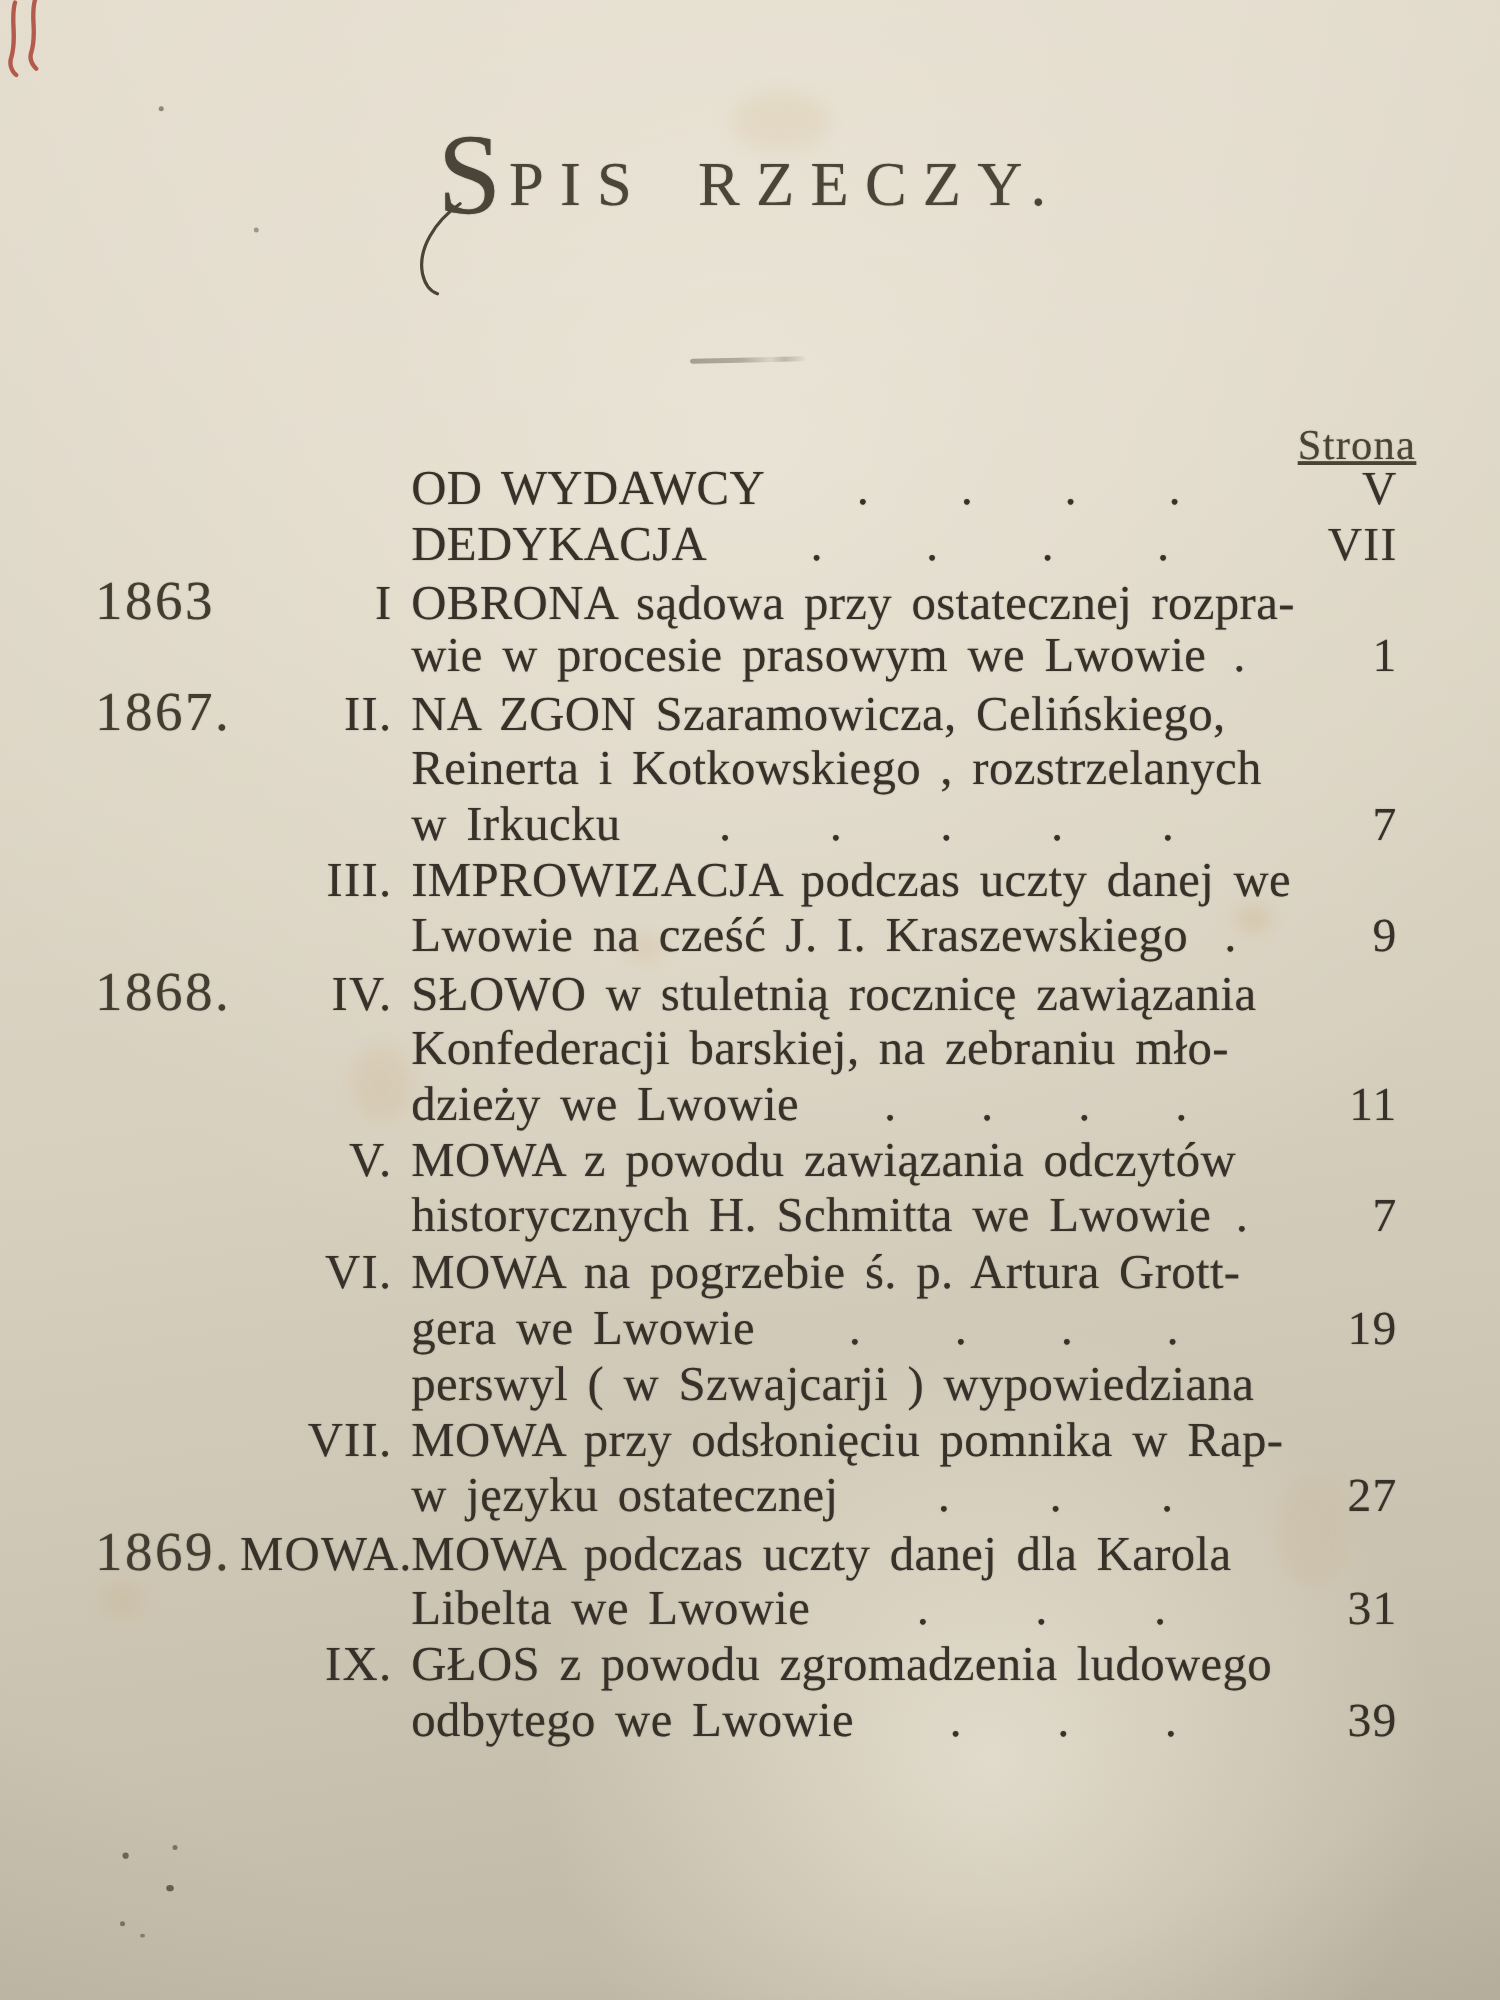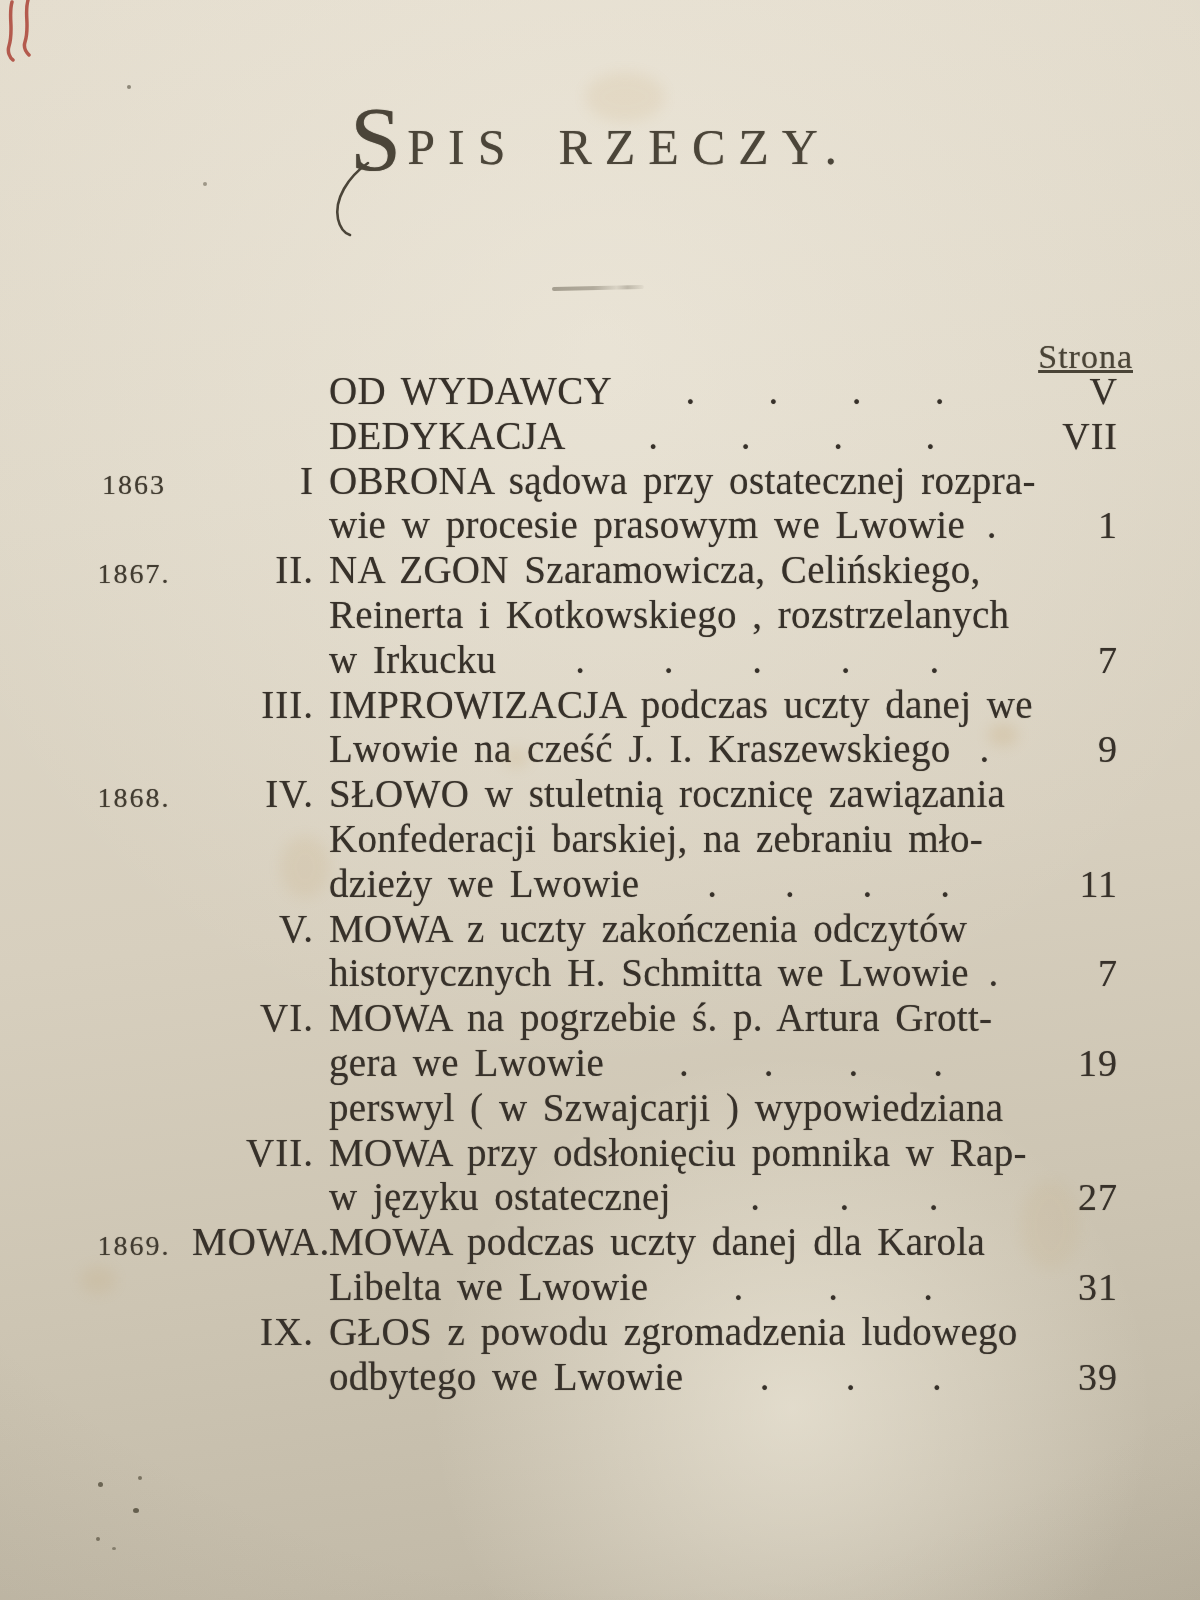--- a/index.html
+++ b/index.html
@@ -41,21 +41,21 @@
   }
   
   .toc { position:absolute; top:369px; left:0; right:12px; }
   .row {
     display:flex; align-items:baseline;
     height:44.8px; line-height:44.8px;
     padding:0 70px 0 76px;
     font-size:39px; white-space:nowrap;
     text-shadow:0 0 1px rgba(48,42,32,0.55);
   }
-  .year  { flex:none; width:116px; font-size:28px; letter-spacing:2px; color:#423c31;text-align:center; }
+  .year  { flex:none; width:116px; font-size:44px; letter-spacing:2px; color:#423c31; }
   .num   { flex:none; width:122px; text-align:right; letter-spacing:1px; }
   .text  { flex:none; padding-left:15px; word-spacing:0.14em; letter-spacing:0.3px; }
   .leader{ flex:1 1 auto; display:flex; justify-content:space-evenly; align-items:baseline; min-width:0; }
   .leader .dot { font-size:39px; }
   .pageno{ flex:none; width:100px; text-align:right; font-size:38px; letter-spacing:1px; }
   
   .red-marks { position:absolute; left:4px; top:0; opacity:0.8; }
   .speck { position:absolute; background:#46402f; border-radius:50%; }
   .stain { position:absolute; background:#b98f4a; border-radius:50%; filter:blur(7px); }
 </style>
@@ -185,21 +185,21 @@
           <span class="dot">.</span>
           <span class="dot">.</span>
           <span class="dot">.</span>
           <span class="dot">.</span>
         </span>
     <span class="pageno">11</span>
   </div>
       <div class="row">
     <span class="year"></span>
     <span class="num">V.</span>
-    <span class="text">MOWA z uczty zakończenia odczytów</span>
+    <span class="text">MOWA z powodu zawiązania odczytów</span>
     <span class="leader"></span>
     <span class="pageno"></span>
   </div>
       <div class="row">
     <span class="year"></span>
     <span class="num"></span>
     <span class="text">historycznych H. Schmitta we Lwowie</span>
     <span class="leader">
           <span class="dot">.</span>
         </span>

